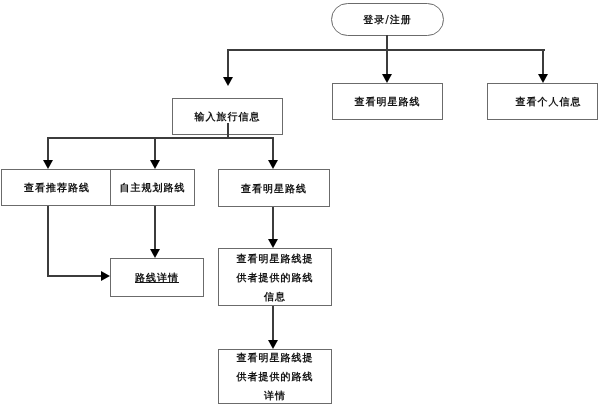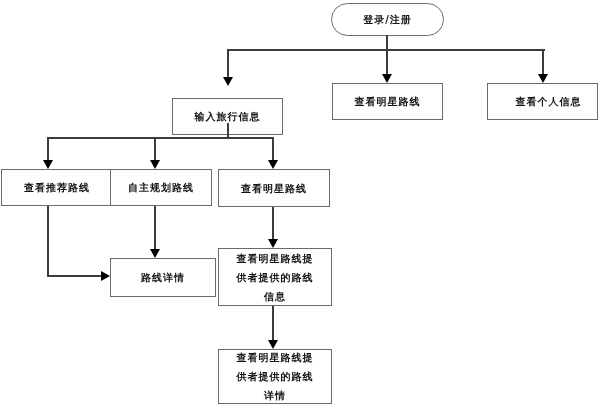--- a/index.html
+++ b/index.html
@@ -63,25 +63,25 @@
   <div class="node rounded" style="left:331px; top:3px; width:113px; height:33px;">登录/注册</div>
 
   <div class="node" style="left:172px; top:98px; width:111px; height:37px;">输入旅行信息</div>
 
   <div class="node" style="left:332px; top:83px; width:111px; height:37px;">查看明星路线</div>
 
   <div class="node" style="left:487px; top:83px; width:111px; height:37px;padding-left:12px;">查看个人信息</div>
 
   <div class="node" style="left:1px; top:169px; width:112px; height:37px;">查看推荐路线</div>
 
-  <div class="node" style="left:110px; top:169px; width:102px; height:37px;">自主规划路线</div>
+  <div class="node" style="left:110px; top:169px; width:85px; height:37px;">自主规划路线</div>
 
   <div class="node" style="left:218px; top:169px; width:112px; height:38px;">查看明星路线</div>
 
-  <div class="node" style="left:110px; top:258px; width:106px; height:39px;">路线详情</div>
+  <div class="node" style="left:110px; top:258px; width:94px; height:39px;text-decoration:underline;">路线详情</div>
 
   <div class="node" style="left:218px; top:248px; width:114px; height:58px;">查看明星路线提
 供者提供的路线
 信息</div>
 
   <div class="node" style="left:218px; top:349px; width:114px; height:55px;">查看明星路线提
 供者提供的路线
 详情</div>
 
   <div class="line" style="left:386px; top:35px; width:2px; height:16px;"></div>

